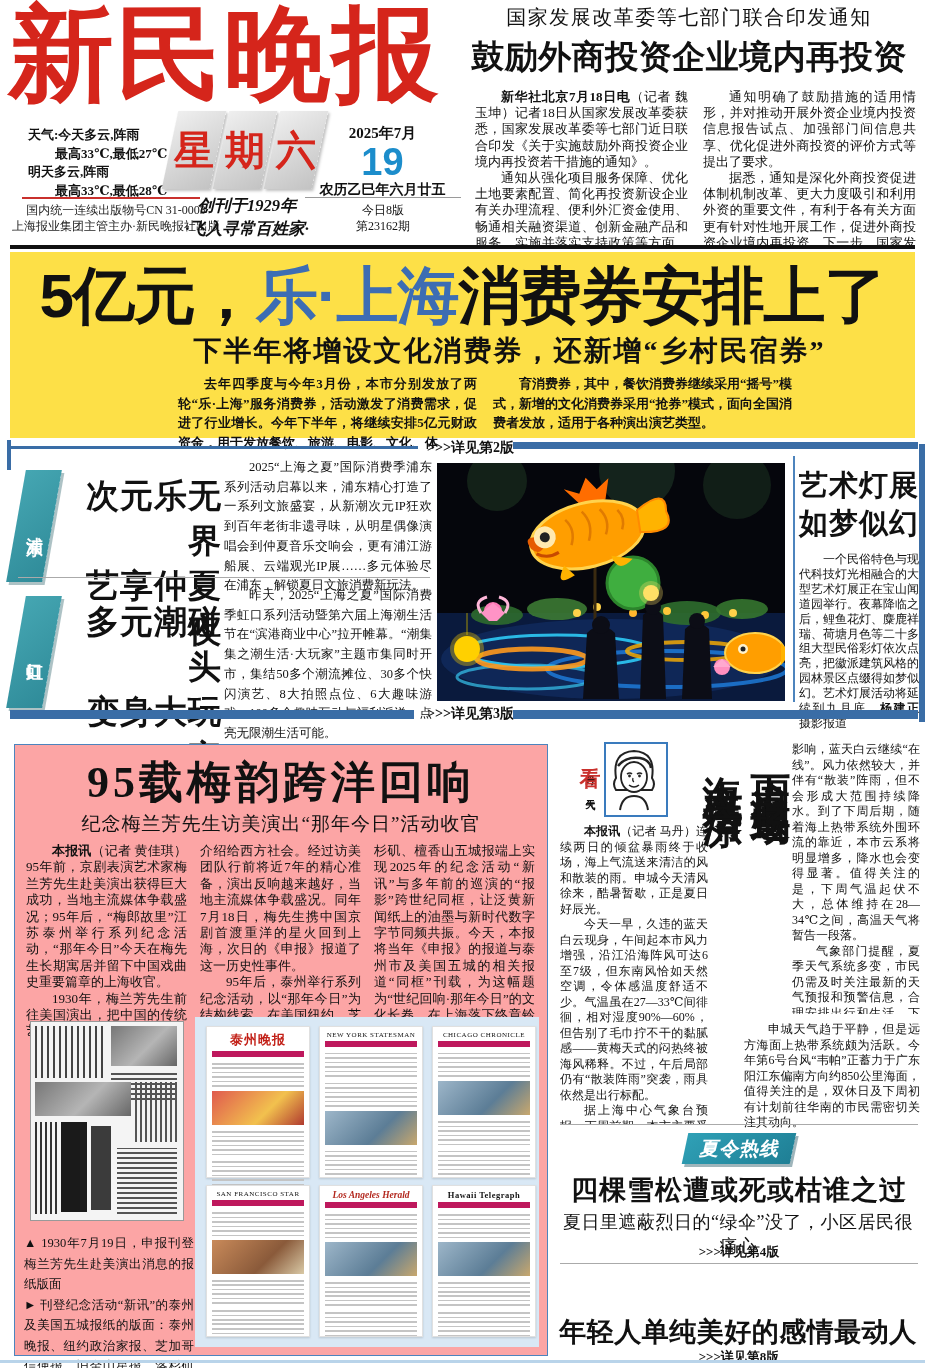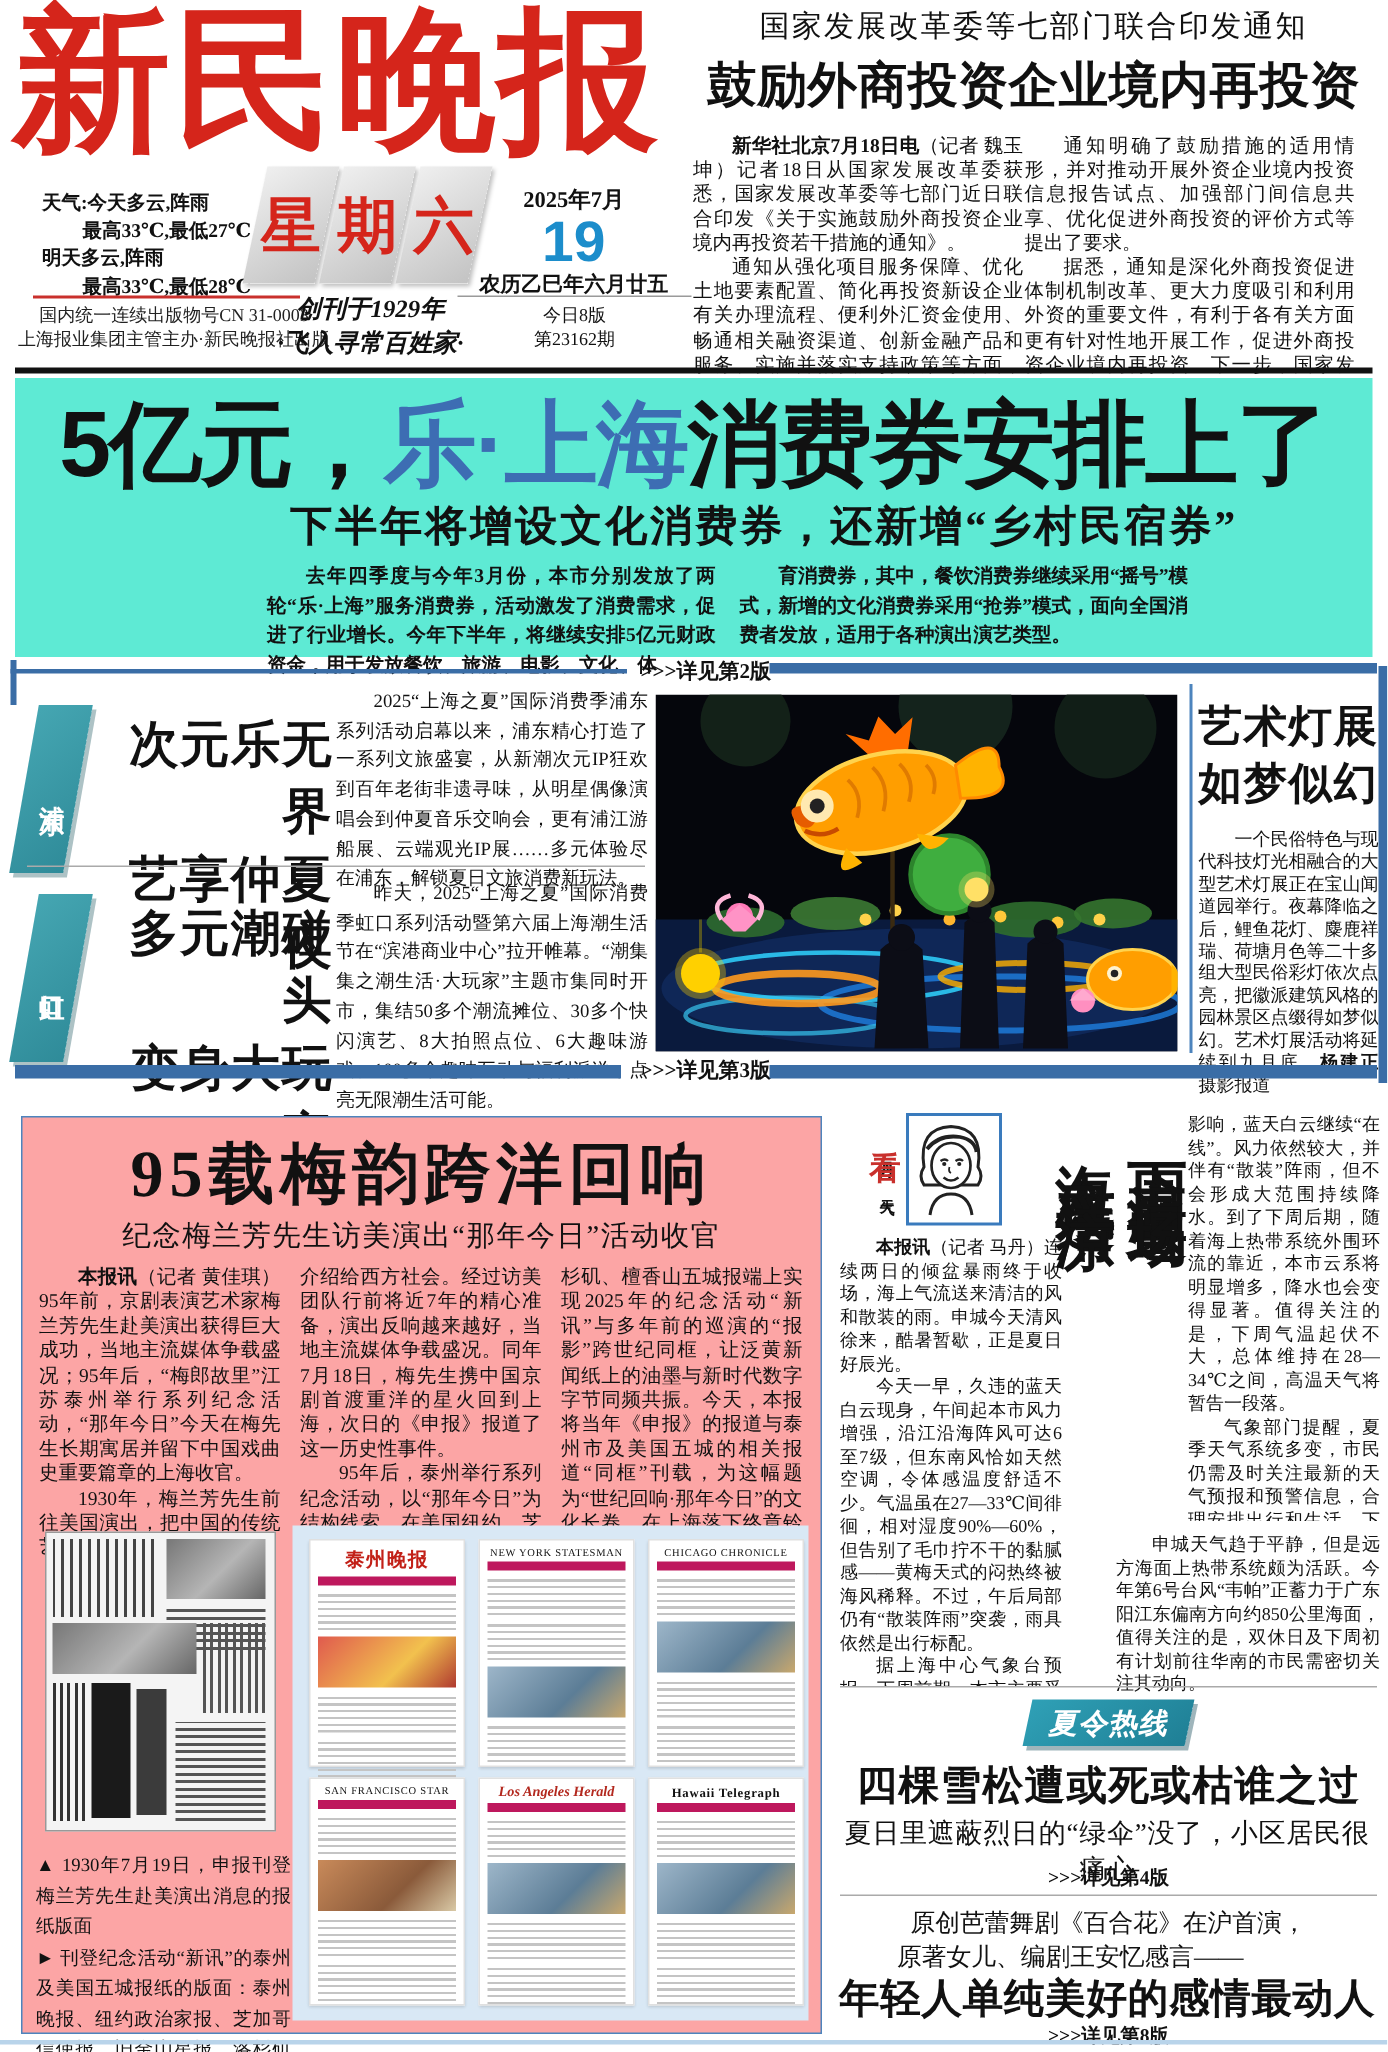--- a/index.html
+++ b/index.html
@@ -25,28 +25,28 @@
   .datebox{left:300px;top:124px;width:165px;text-align:center;font-weight:bold;}
   .datebox .dl1{font-size:15px;}
   .datebox .day{font-size:38px;line-height:38px;color:#1c8dcb;font-family:"Liberation Sans",sans-serif;}
   .datebox .lunar{font-size:14px;}
   .gray-rule{left:305px;top:197px;width:156px;height:1px;background:#9a9a9a;}
   .pagesbox{left:305px;top:202px;width:156px;text-align:center;font-size:12px;line-height:16px;}
 
   .top-article{left:462px;top:4px;width:454px;}
   .ta-kicker{text-align:center;font-size:20px;letter-spacing:1.5px;}
   .ta-headline{text-align:center;font-size:33px;font-weight:900;margin-top:4px;letter-spacing:0.5px;}
-  .ta-body{display:flex;gap:1px;margin-top:9px;}
+  .ta-body{display:flex;gap:15px;margin-top:9px;margin-left:13px;}
   .ta-col{width:220px;}
   .ta-col p{font-size:13px;line-height:16.2px;text-align:justify;text-indent:2em;margin:0;}
 
   .mast-divider{left:10px;top:245px;width:905px;height:4px;background:#111;}
 
   
-  .lead{left:10px;top:252px;width:905px;height:186px;background:#5eead4;}
+  .lead{left:10px;top:252px;width:905px;height:186px;background:#fde047;}
   .lead-h{left:0;top:2px;width:905px;text-align:center;font-size:62px;font-weight:900;
     letter-spacing:-1px;white-space:nowrap;}
   .lead-h .blue{color:#3d6db3;}
   .lead-sub{left:0;top:80px;width:905px;text-align:center;font-size:28px;font-weight:600;letter-spacing:2px;padding-left:47px;}
   .lead-body{left:168px;top:122px;width:614px;display:flex;gap:16px;}
   .lead-body div{width:299px;}
   .lead-body p{font-size:13px;line-height:19.5px;font-weight:bold;text-align:justify;text-indent:2em;margin:0;}
 
   
   .see-text{font-size:14px;font-weight:bold;white-space:nowrap;}
@@ -420,21 +420,17 @@
 
   <div class="abs hotline-badge">
       <span>夏令热线</span>
     </div>
   <div class="abs hot-h sans">四棵雪松遭或死或枯谁之过</div>
   <div class="abs hot-sub">夏日里遮蔽烈日的“绿伞”没了，小区居民很痛心</div>
   <div class="abs see-ctr" style="left:560px;top:1243px;">&gt;&gt;&gt;详见第4版</div>
 
   <div class="abs thin-rule" style="left:560px;top:1263px;width:358px;"></div>
 
-  <div class="abs bal-k">
-    <div class="k1">原创芭蕾舞剧《百合花》在沪首演，</div>
-    <div class="k2">原著女儿、编剧王安忆感言——</div>
-  </div>
   <div class="abs bal-h sans">年轻人单纯美好的感情最动人</div>
   <div class="abs see-ctr" style="left:560px;top:1348px;">&gt;&gt;&gt;详见第8版</div>
 
   <div class="abs page-bottom"></div>
 </div>
 
 </body></html>

